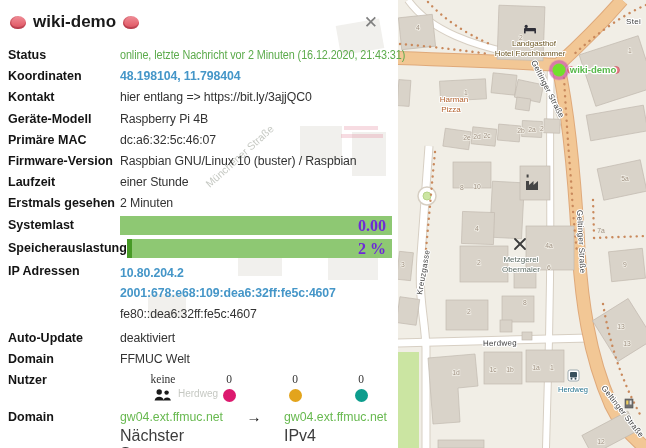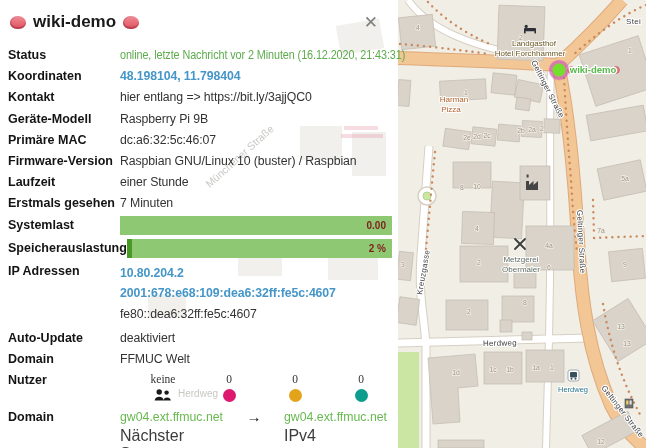--- a/index.html
+++ b/index.html
@@ -37,21 +37,21 @@
   .row{display:flex;align-items:flex-start;margin-bottom:5.2px;}
   .lbl{flex:0 0 112px;font-size:12.5px;font-weight:bold;color:#141414;line-height:16px;white-space:nowrap;}
   .val{font-size:12.3px;color:#333;line-height:16px;letter-spacing:-0.1px;min-width:0;}
   .green{color:#5cab4c;}
   .blue{color:#4596c8;font-weight:bold;}
   .gwgreen{color:#68b950;}
   .squeeze{display:inline-block;transform:scaleX(.88);transform-origin:0 50%;white-space:nowrap;}
 
   .bar{position:relative;width:272px;height:19px;background:#8ec873;overflow:hidden;margin-top:-1px;}
   .bar-fill{position:absolute;left:0;top:0;bottom:0;background:#479a26;}
-  .bar-text{position:absolute;right:6px;top:0;line-height:19px;color:#7f1d1d;font-size:10px;font-weight:bold;}
+  .bar-text{position:absolute;right:6px;top:0;line-height:19px;color:#6d28d9;font-size:16px;font-weight:bold;font-family:Liberation Serif, serif;}
 
   .ip-list div{line-height:20.5px;}
 
   .nutzer-cols{display:flex;padding-left:10px;}
   .nu-col{width:66px;text-align:center;font-family:Liberation Serif, serif;}
   .nu-count{font-size:11.5px;color:#333;line-height:14px;}
   .nu-dot{width:13px;height:13px;border-radius:50%;margin:3px auto 0;}
   .nu-people{margin-top:2px;height:13px;}
 
   .gw{display:flex;align-items:flex-start;}
@@ -267,37 +267,37 @@
         <div class="row">
           <div class="lbl">Koordinaten</div>
           <div class="val blue">48.198104, 11.798404</div>
         </div>
         <div class="row">
           <div class="lbl">Kontakt</div>
           <div class="val">hier entlang =&gt; https://bit.ly/3ajjQC0</div>
         </div>
         <div class="row">
           <div class="lbl">Geräte-Modell</div>
-          <div class="val">Raspberry Pi 9B</div>
+          <div class="val">Raspberry Pi 4B</div>
         </div>
         <div class="row">
           <div class="lbl">Primäre MAC</div>
           <div class="val">dc:a6:32:5c:46:07</div>
         </div>
         <div class="row">
           <div class="lbl">Firmware-Version</div>
           <div class="val">Raspbian GNU/Linux 10 (buster) / Raspbian</div>
         </div>
         <div class="row">
           <div class="lbl">Laufzeit</div>
           <div class="val">einer Stunde</div>
         </div>
         <div class="row">
           <div class="lbl">Erstmals gesehen</div>
-          <div class="val">7 Minuten</div>
+          <div class="val">2 Minuten</div>
         </div>
 
         <div class="row">
           <div class="lbl">Systemlast</div>
           <div class="bar">
             <div class="bar-fill" style="width: 0%;"></div>
             <div class="bar-text">0.00</div>
           </div>
         </div>
         <div class="row">

